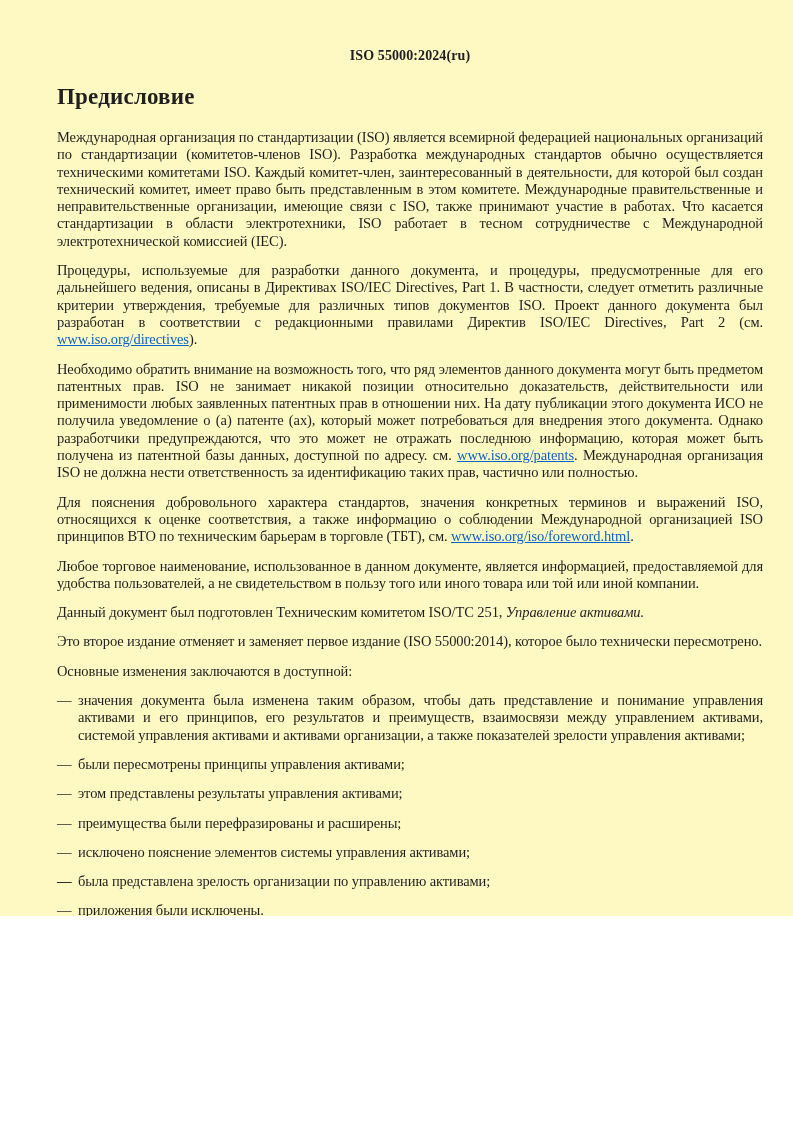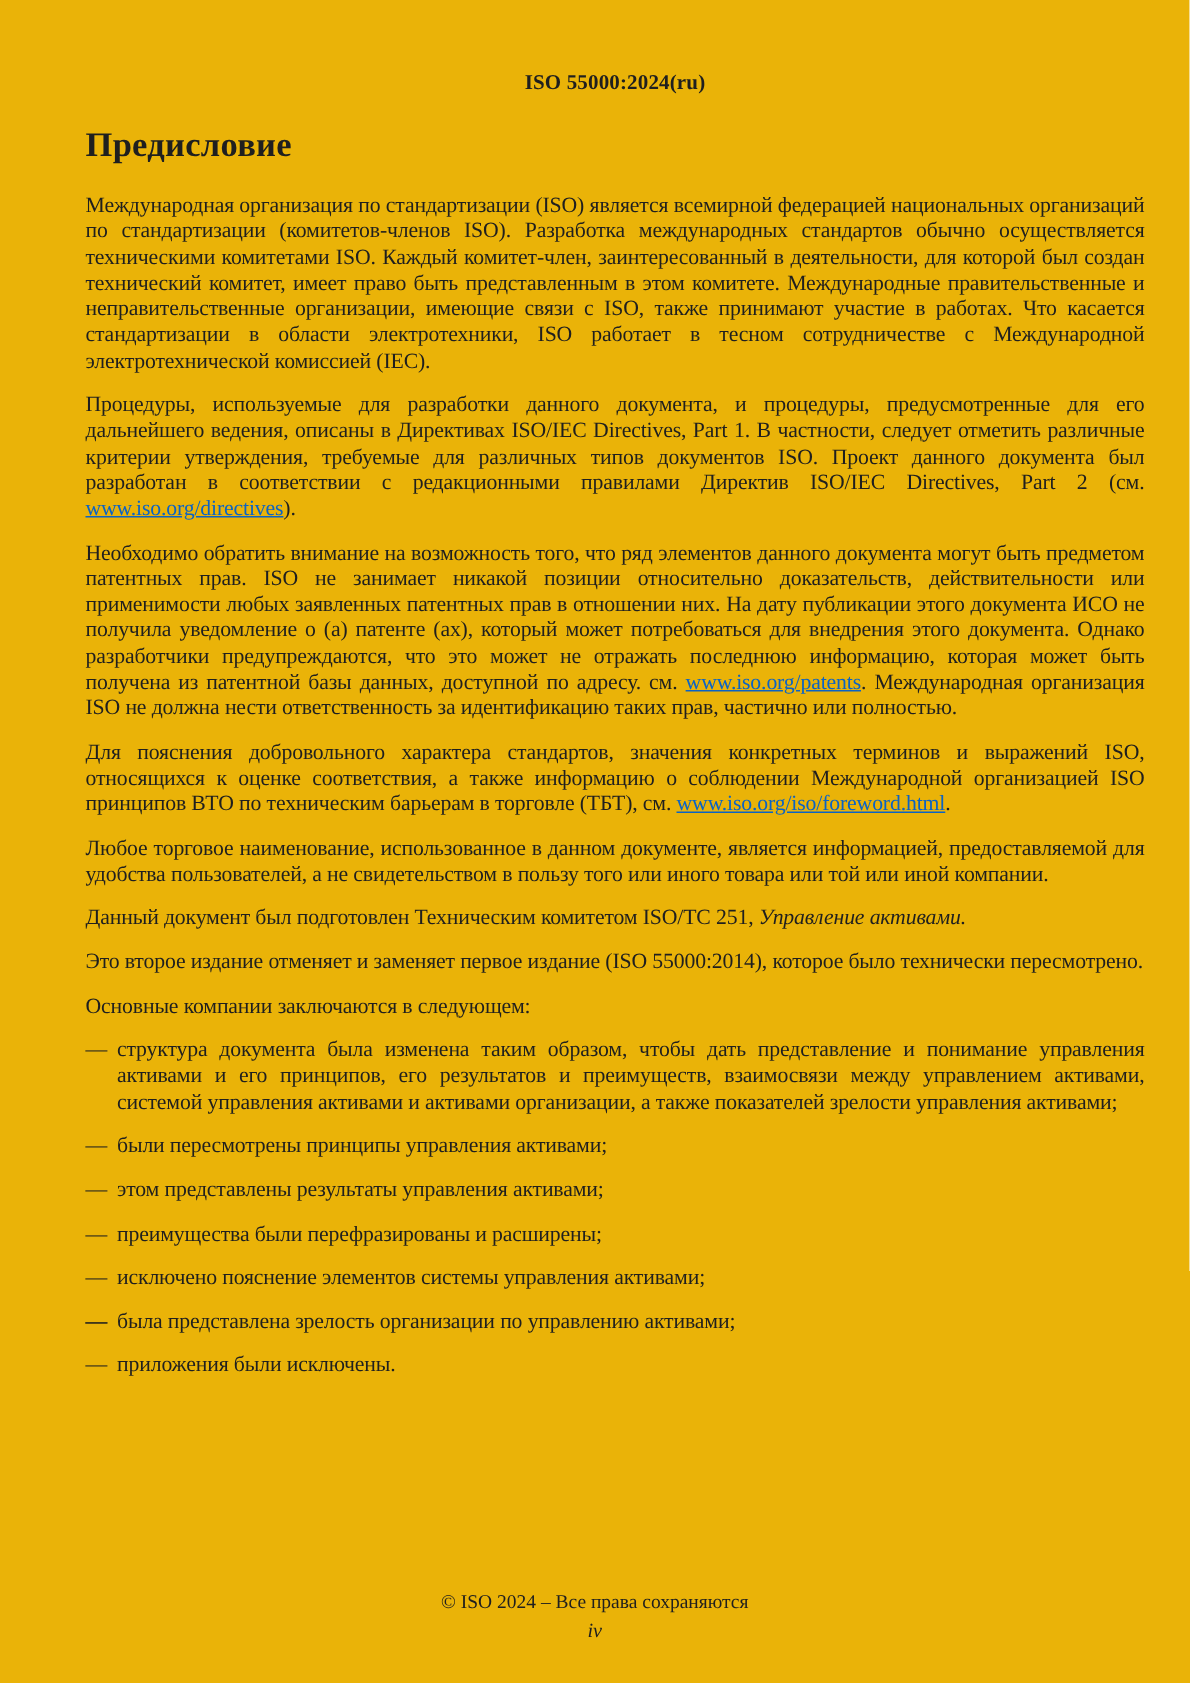--- a/index.html
+++ b/index.html
@@ -1,20 +1,20 @@
 <!DOCTYPE html>
 <html lang="ru"><head>
 <meta charset="utf-8">
 <style>
   html, body { margin: 0; padding: 0; background: #ffffff; }
   .page {
     position: relative;
     width: 793px;
-    height: 1122px;
-    background: #eab308;
+    height: 916px;
+    background: #fef9c3;
     font-family: "Liberation Serif", "DejaVu Serif", serif;
     color: #1f1f1f;
     overflow: hidden;
   }
   .content {
     position: absolute;
     left: 57px;
     right: 30px;
     top: 0;
   }
@@ -93,24 +93,24 @@
     <p class="para"><span>Необходимо обратить внимание на возможность того, что ряд элементов данного документа могут быть предметом патентных прав. ISO не занимает никакой позиции относительно доказательств, действительности или применимости любых заявленных патентных прав в отношении них. На дату публикации этого документа ИСО не получила уведомление о (а) патенте (ах), который может потребоваться для внедрения этого документа. Однако разработчики предупреждаются, что это может не отражать последнюю информацию, которая может быть получена из патентной базы данных, доступной по адресу. см. </span><a class="link" href="#">www.iso.org/patents</a><span>. Международная организация ISO не должна нести ответственность за идентификацию таких прав, частично или полностью.</span></p>
 
     <p class="para"><span>Для пояснения добровольного характера стандартов, значения конкретных терминов и выражений ISO, относящихся к оценке соответствия, а также информацию о соблюдении Международной организацией ISO принципов ВТО по техническим барьерам в торговле (ТБТ), см. </span><a class="link" href="#">www.iso.org/iso/foreword.html</a><span>.</span></p>
 
     <p class="para">Любое торговое наименование, использованное в данном документе, является информацией, предоставляемой для удобства пользователей, а не свидетельством в пользу того или иного товара или той или иной компании.</p>
 
     <p class="para"><span>Данный документ был подготовлен Техническим комитетом ISO/TC 251, </span><span class="italic">Управление активами.</span></p>
 
     <p class="para">Это второе издание отменяет и заменяет первое издание (ISO 55000:2014), которое было технически пересмотрено.</p>
 
-    <p class="para">Основные компании заключаются в следующем:</p>
+    <p class="para">Основные изменения заключаются в доступной:</p>
 
     <div class="bullet-list">
-      <div class="bullet"><span class="marker">—</span><span>структура документа была изменена таким образом, чтобы дать представление и понимание управления активами и его принципов, его результатов и преимуществ, взаимосвязи между управлением активами, системой управления активами и активами организации, а также показателей зрелости управления активами;</span></div>
+      <div class="bullet"><span class="marker">—</span><span>значения документа была изменена таким образом, чтобы дать представление и понимание управления активами и его принципов, его результатов и преимуществ, взаимосвязи между управлением активами, системой управления активами и активами организации, а также показателей зрелости управления активами;</span></div>
       <div class="bullet"><span class="marker">—</span><span>были пересмотрены принципы управления активами;</span></div>
       <div class="bullet"><span class="marker">—</span><span>этом представлены результаты управления активами;</span></div>
       <div class="bullet"><span class="marker">—</span><span>преимущества были перефразированы и расширены;</span></div>
       <div class="bullet"><span class="marker">—</span><span>исключено пояснение элементов системы управления активами;</span></div>
       <div class="bullet"><span class="marker">—</span></div>
       <div class="bullet"><span class="marker">—</span><span>была представлена зрелость организации по управлению активами;</span></div>
       <div class="bullet"><span class="marker">—</span><span>приложения были исключены.</span></div>
     </div>
 
   </div>

